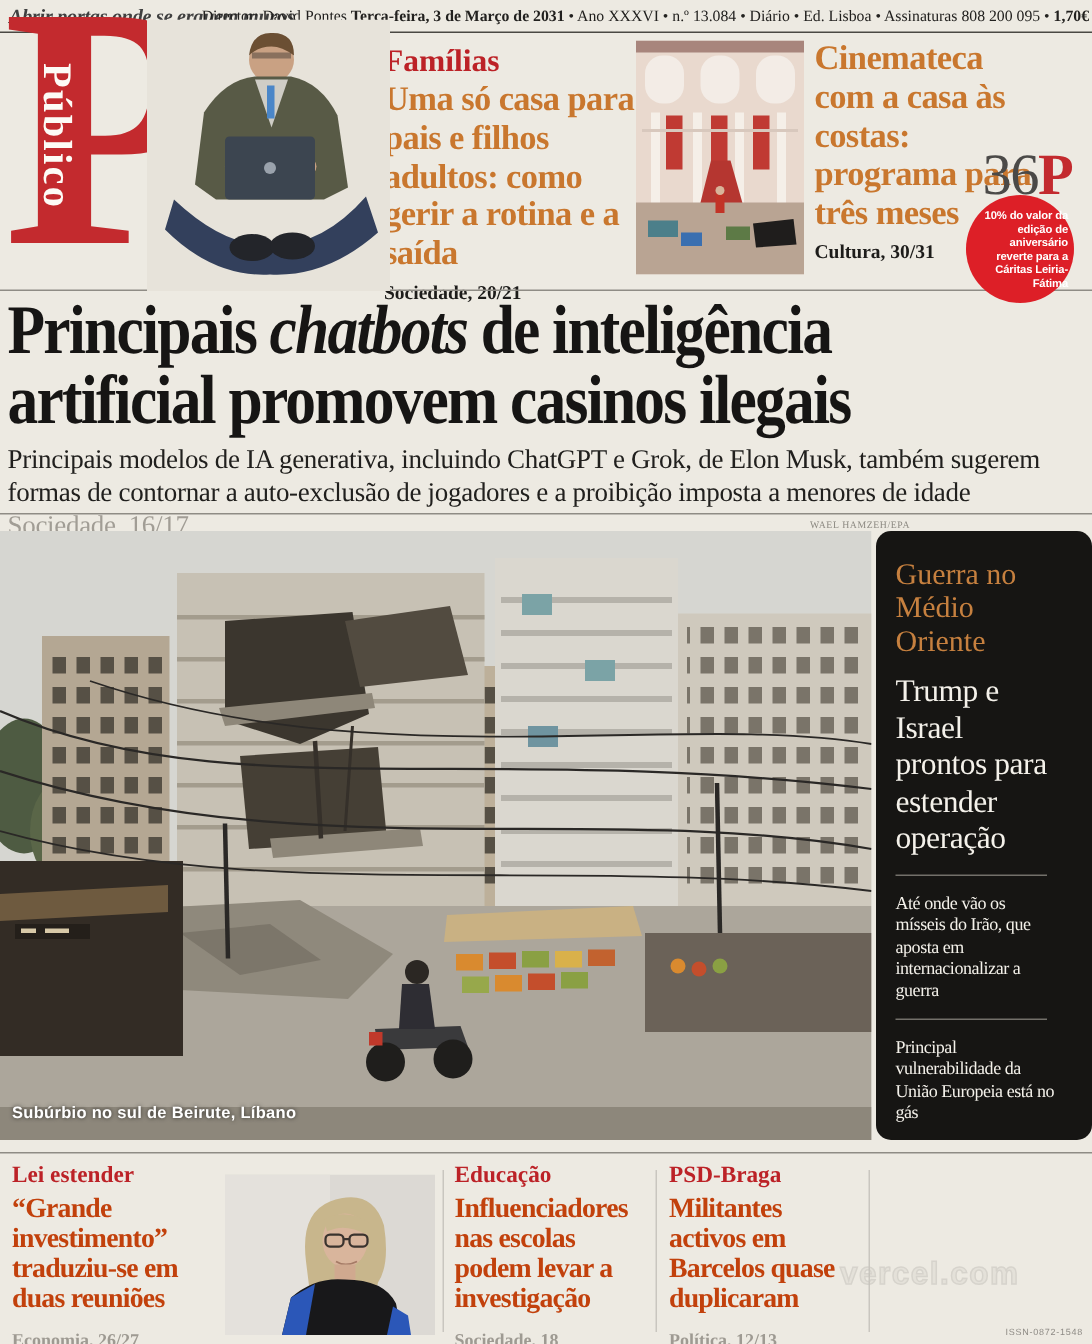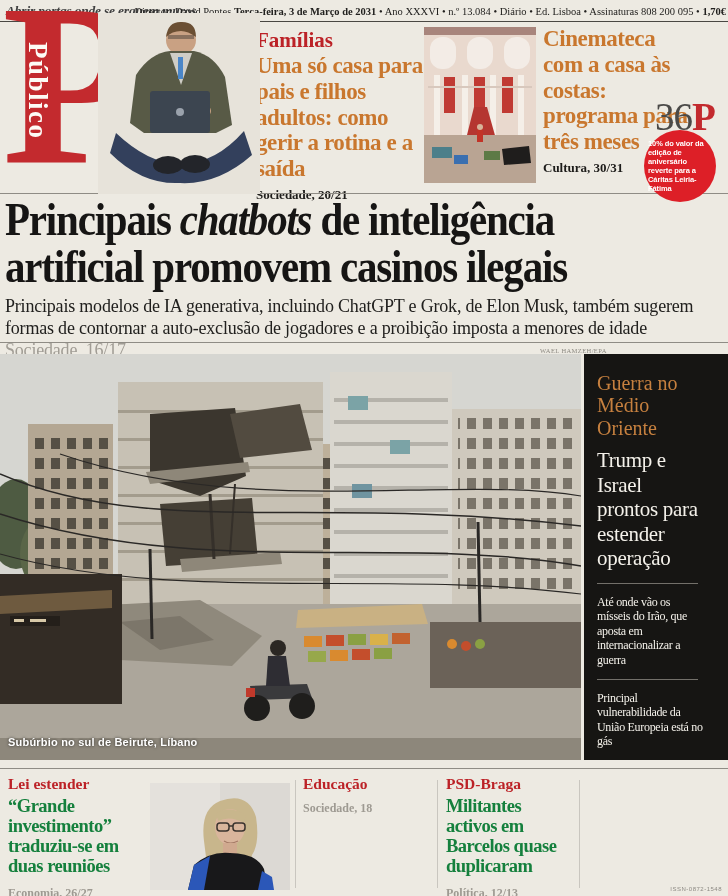--- a/index.html
+++ b/index.html
@@ -22,49 +22,49 @@
   .photo{position:absolute;}
   .kicker{color:#bc2227;font-weight:700;}
   .promo{position:absolute;}
   .promo .kicker{font-size:21px;line-height:1.05;}
   .promo .ptitle{font-size:23px;line-height:1.12;color:#c9772e;font-weight:600;letter-spacing:-0.4px;margin-top:2px;}
   .promo .pref{font-size:13px;font-weight:700;color:#1d1c1a;margin-top:5px;}
   #badge36{position:absolute;left:655px;top:97px;font-size:39px;line-height:1;}
   #badge36 .num{color:#4b4a48;font-weight:400;letter-spacing:-1px;}
   #badge36 .bp{color:#c32a2e;font-weight:700;}
   #redcircle{position:absolute;left:644px;top:130px;width:72px;height:72px;border-radius:50%;background:#dd1f27;color:#fff;
-    font-family:"Liberation Sans",sans-serif;font-size:7.5px;font-weight:700;line-height:1.2;text-align:left;
+    font-family:"Liberation Sans",sans-serif;font-size:7.5px;font-weight:700;line-height:1.2;text-align:right;
     display:flex;align-items:center;justify-content:center;padding:4px;box-sizing:border-box;z-index:12;letter-spacing:-0.1px;}
 
   
   #headline{position:absolute;left:5px;top:197px;width:722px;font-size:41px;font-weight:700;line-height:0.99;
     letter-spacing:-1.2px;color:#161514;transform:scaleY(1.13);transform-origin:left top;}
   #headline em{font-style:italic;}
   #subhead{position:absolute;left:5px;top:296px;width:722px;font-size:18px;line-height:1.22;color:#21201e;letter-spacing:-0.2px;}
   #subhead .gray{color:#a19d95;}
 
   
   #mainphoto{left:0;top:354px;width:581px;height:406px;}
   #photocredit{position:absolute;left:540px;top:347px;font-size:6.5px;color:#8b8880;letter-spacing:.4px;}
   #photocaption{position:absolute;left:8px;top:736px;font-family:"Liberation Sans",sans-serif;font-size:11px;font-weight:700;
     color:#fff;text-shadow:0 0 3px rgba(0,0,0,.7);z-index:5;letter-spacing:.2px;}
 
   
   #sidebar{position:absolute;left:584px;top:354px;width:144px;height:406px;background:#161513;box-sizing:border-box;
-    padding:18px 24px 12px 13px;}
+    padding:18px 24px 12px 13px;border-radius:10px;}
   #sidebar .skicker{color:#c6803f;font-size:20px;line-height:1.12;font-weight:400;}
   #sidebar .s1{color:#f4f1ea;font-size:21px;line-height:1.17;margin-top:9px;letter-spacing:-0.3px;}
   #sidebar .s2{color:#f4f1ea;font-size:12px;line-height:1.2;letter-spacing:-0.3px;}
   #sidebar .sdiv{border:none;border-top:1px solid #73706a;margin:12px 6px 11px 0;}
   #sidebar .sref{position:absolute;left:13px;bottom:12px;color:#efece5;font-size:12px;font-weight:700;}
 
   
   .bcol{position:absolute;top:775px;}
   .bcol .kicker{font-size:15.5px;line-height:1.1;}
-  .bcol .btitle{font-size:18.5px;font-weight:700;line-height:1.08;color:#15803d;letter-spacing:-0.5px;margin-top:5px;}
+  .bcol .btitle{font-size:18.5px;font-weight:700;line-height:1.08;color:#c2410c;letter-spacing:-0.5px;margin-top:5px;}
   .bcol .bref{font-size:12px;font-weight:700;color:#9e9a92;margin-top:9px;}
   .vdiv{position:absolute;top:780px;height:108px;width:1px;background:#c9c6bf;}
 
   #issn{position:absolute;right:6px;top:886px;font-family:"Liberation Sans",sans-serif;font-size:6px;color:#8d8a84;letter-spacing:.5px;}
   #watermark{position:absolute;left:560px;top:838px;font-family:"Liberation Sans",sans-serif;font-size:21px;font-weight:700;
     color:rgba(190,187,178,0.30);-webkit-text-stroke:1px #c8c5be;letter-spacing:1px;opacity:.6;z-index:50;pointer-events:none;}
 </style>
 </head>
 <body>
 
@@ -251,26 +251,28 @@
     <path d="M74,58 Q80,62 88,58" stroke="#a57b66" stroke-width="1.2" fill="none"></path>
     <rect x="73" y="60" width="14" height="14" fill="#d0a98f"></rect>
     <path d="M38,107 L44,82 Q60,68 80,70 Q106,70 114,86 L118,107 Z" fill="#18181a"></path>
     <polygon points="44,82 60,73 54,107 38,107" fill="#2b57b8"></polygon>
     <polygon points="112,88 122,94 124,107 108,107" fill="#2b57b8"></polygon>
   </svg>
 
   <div class="vdiv" style="left:295px;"></div>
   <div class="bcol" style="left:303px;width:130px;">
     <div class="kicker">Educação</div>
+    <div class="btitle">Influenciadores nas escolas podem levar a investigação</div>
     <div class="bref">Sociedade, 18</div>
   </div>
 
   <div class="vdiv" style="left:437px;"></div>
   <div class="bcol" style="left:446px;width:130px;">
     <div class="kicker">PSD-Braga</div>
     <div class="btitle">Militantes activos em Barcelos quase duplicaram</div>
     <div class="bref">Política, 12/13</div>
   </div>
 
   <div class="vdiv" style="left:579px;"></div>
 
   <div id="issn">ISSN-0872-1548</div>
+  <div id="watermark">vercel.com</div>
 </div>
 
 </body></html>

